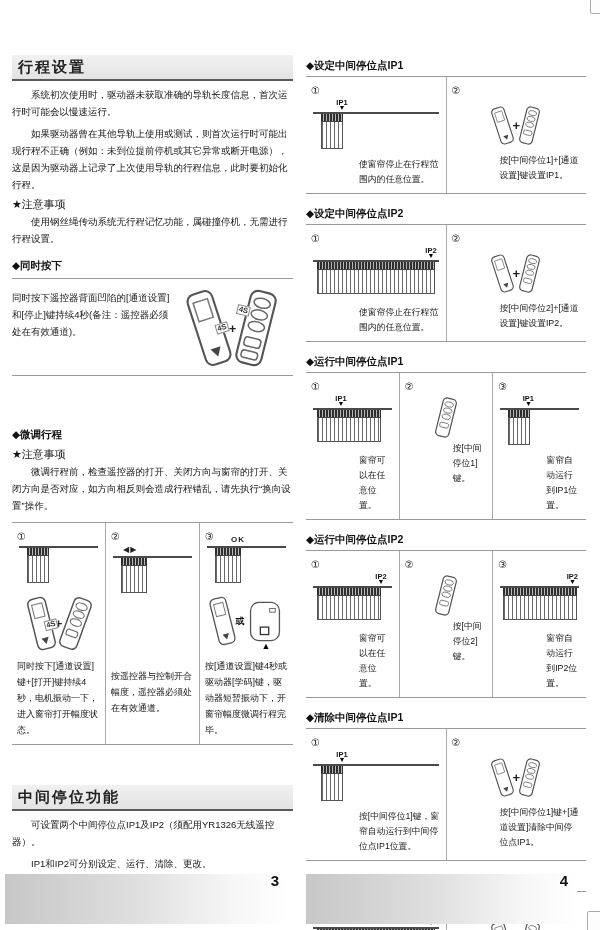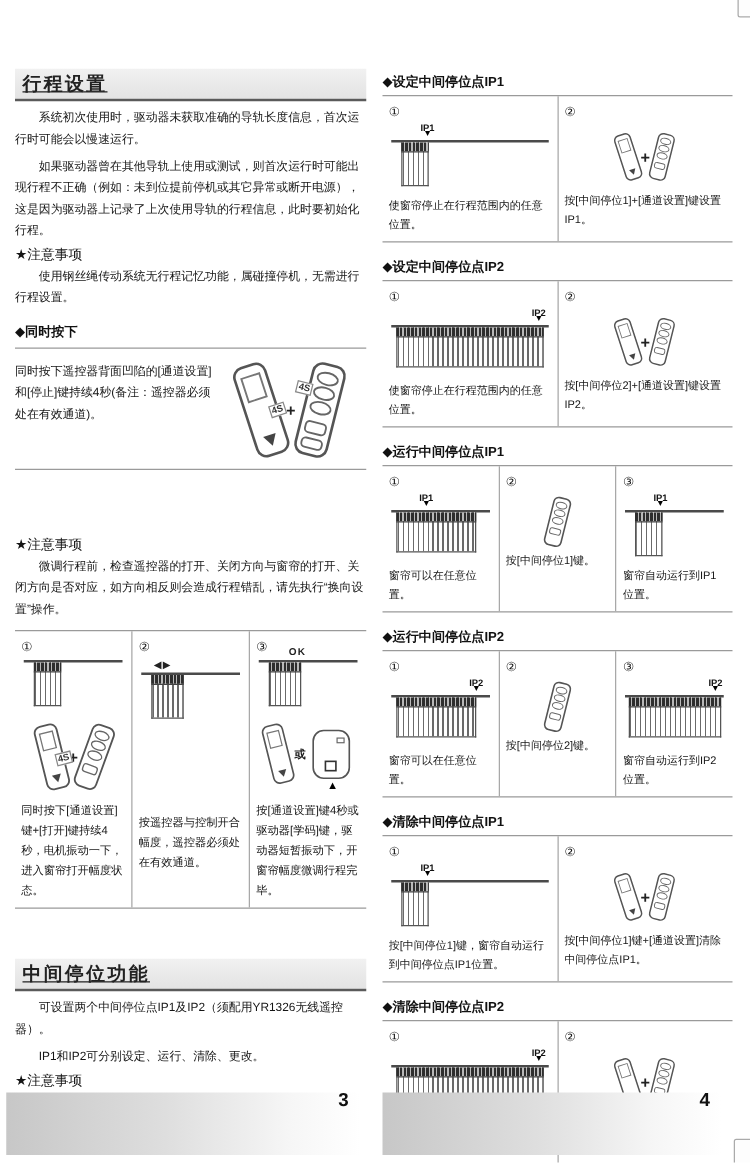--- a/index.html
+++ b/index.html
@@ -10,21 +10,21 @@
   }
   .page{position:absolute;top:0;}
   #pageL{left:12px;width:281px;}
   #pageR{left:306px;width:280px;}
 
   
   .sec-title{
     background:linear-gradient(#f1f1f1,#e3e3e3);
     border-bottom:2px solid #5a5a5a;
     font-size:15px;font-weight:bold;letter-spacing:2px;
-    padding:3px 6px 2px;color:#222;text-decoration:underline;
+    padding:3px 6px 2px;color:#222;
   }
   .para{font-size:9.5px;line-height:17px;margin:5px 0 0;text-indent:19px;}
   .note-label{font-size:11px;line-height:17px;margin:3px 0 0;}
   .note-text{font-size:9.5px;line-height:17px;margin:0;text-indent:19px;}
   .dheading{font-size:10.5px;font-weight:bold;margin:12px 0 4px;color:#111;}
 
   
   .init-box{
     display:flex;border-top:1px solid #9a9a9a;border-bottom:1px solid #9a9a9a;
     padding:10px 0 8px;margin-top:5px;margin-bottom:52px;
@@ -42,21 +42,21 @@
   .tl2{transform:rotate(-14deg);}
   .tr2{transform:rotate(20deg);}
 
   
   .step-table{
     display:flex;border-top:1px solid #9a9a9a;border-bottom:1px solid #9a9a9a;margin-top:3px;
   }
   .step-cell{flex:1;padding:3px 5px 6px;position:relative;}
   .step-cell + .step-cell{border-left:1px solid #a8a8a8;}
   .stepnum{font-size:10px;line-height:12px;display:inline-block;}
-  .caption{font-size:8.8px;line-height:15px;margin-top:3px;}
+  .caption{font-size:8.8px;line-height:15px;margin-top:3px;margin-left:48px;}
   .capL{font-size:9px;line-height:16px;margin-top:4px;}
 
   
   .rail{position:relative;height:42px;margin-top:14px;}
   .rail-line{position:absolute;left:2px;right:2px;top:0;border-top:2px solid #4a4a4a;}
   .curtain{
     position:absolute;top:2px;border:1px solid #555;border-top:none;
     background:repeating-linear-gradient(90deg,#6a6a6a 0 1px,#fff 1px 4px);
   }
   .curtain::before{
@@ -132,20 +132,21 @@
           <ellipse cx="10" cy="17" rx="5.5" ry="3.2" fill="none" stroke="#666"></ellipse>
           <ellipse cx="10" cy="25" rx="5.5" ry="3.2" fill="none" stroke="#666"></ellipse>
           <rect x="4.5" y="33" width="11" height="6" rx="2" fill="none" stroke="#666"></rect>
           <rect x="4.5" y="42" width="11" height="5" rx="2" fill="none" stroke="#666"></rect>
         </svg>
         <span class="s4tag" style="left:-8px;top:20px">4S</span>
       </span>
     </div>
   </div>
 
+  <div class="dheading">◆微调行程</div>
   <p class="note-label">★注意事项</p>
   <p class="note-text">微调行程前，检查遥控器的打开、关闭方向与窗帘的打开、关闭方向是否对应，如方向相反则会造成行程错乱，请先执行“换向设置”操作。</p>
 
   <div class="step-table" style="margin-top:8px">
 
     <div class="step-cell">
       <span class="stepnum">①</span>
       <div class="diag-area">
         <div class="rail" style="margin-top:2px">
           <div class="rail-line"></div>

